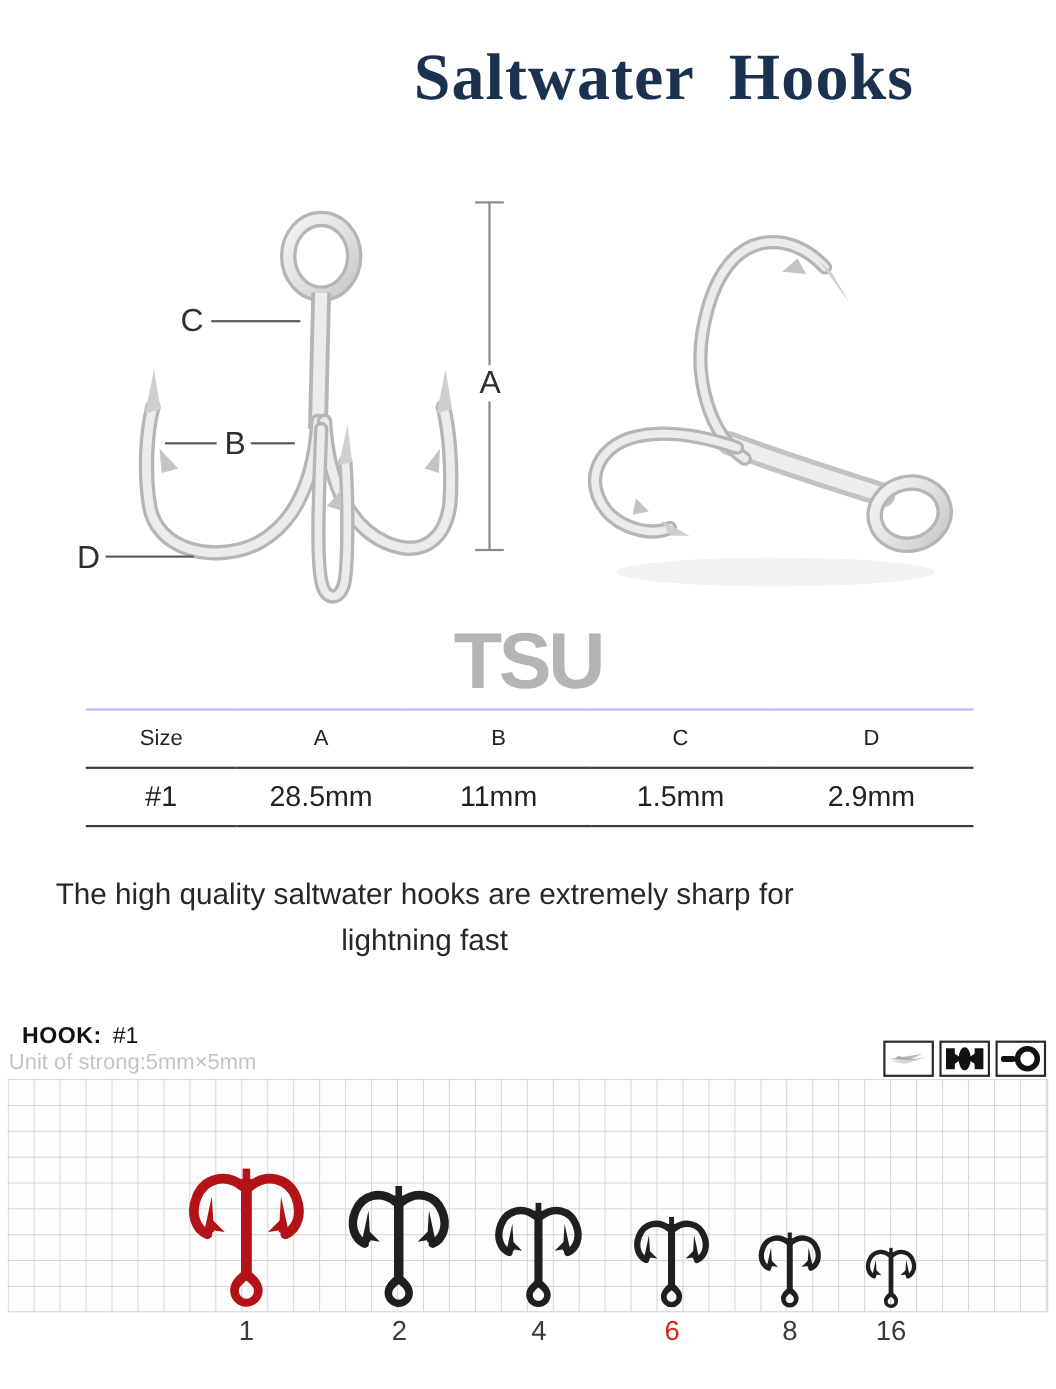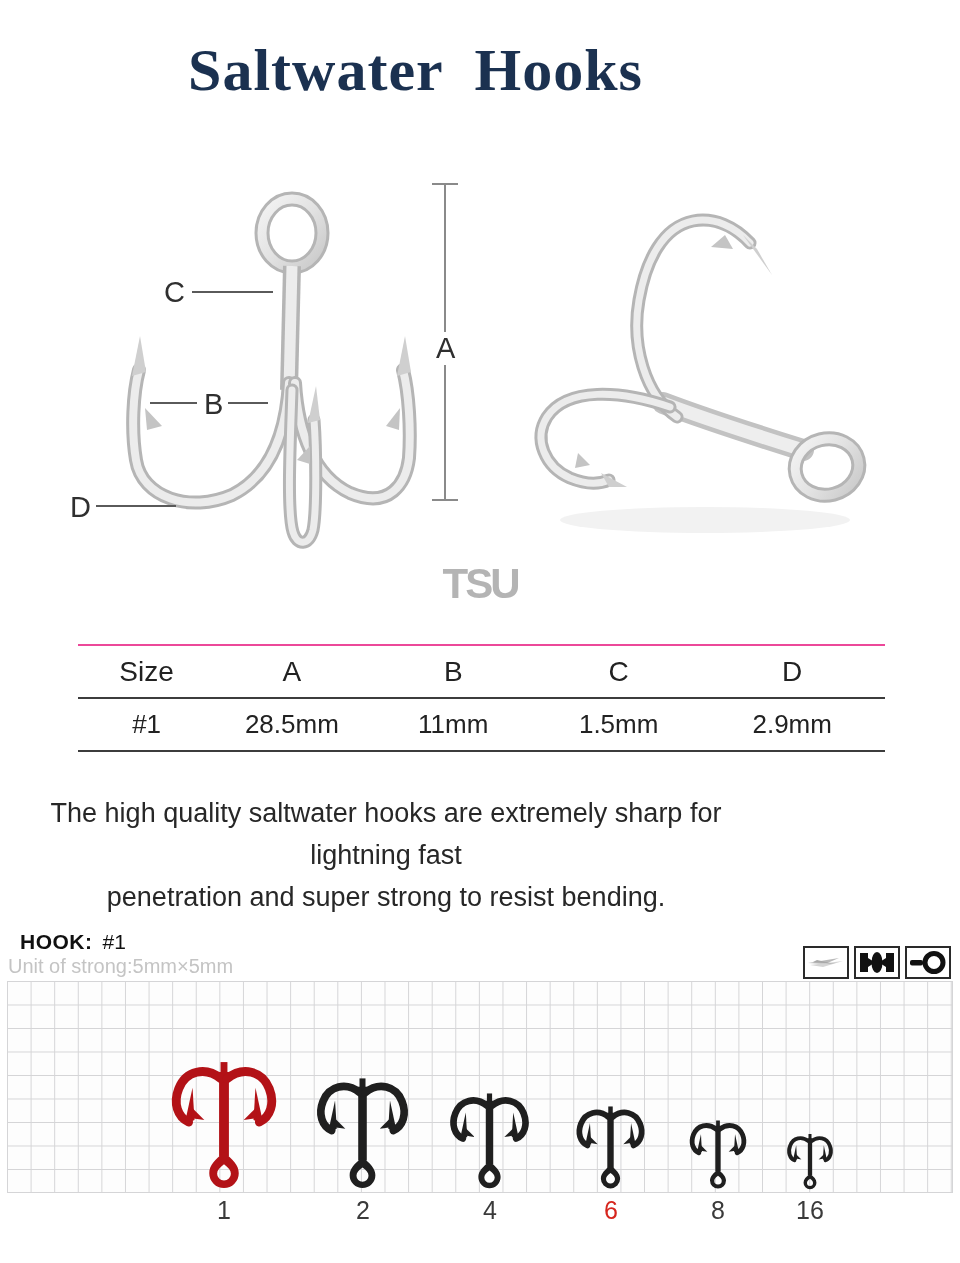--- a/index.html
+++ b/index.html
@@ -4,49 +4,49 @@
 <style>
   html,body{margin:0;padding:0;}
   body{
     width:960px;height:1263px;position:relative;background:#ffffff;
     font-family:"Liberation Sans",sans-serif;color:#2a2a2a;overflow:hidden;
   }
   .abs{position:absolute;}
 
   
   #page-title{
-    left:0;top:36px;width:831px;text-align:center;
+    left:0;top:36px;width:831px;text-align:right;
     font-family:"Liberation Serif","DejaVu Serif",serif;
     font-weight:700;font-size:60px;color:#1b3150;letter-spacing:1px;
     white-space:pre;
   }
 
   
   .dim-line{background:#5a5a5a;height:2px;}
   .dim-vline{background:#8a8a8a;width:2px;}
   .dim-cap{background:#8a8a8a;height:2px;}
   .dim-label{
     font-size:29px;color:#2f2f2f;font-weight:400;line-height:1;
     background:#fff;padding:2px 4px;
   }
 
   
   #watermark{
     left:0;top:560px;width:960px;text-align:center;
-    font-size:42px;font-weight:700;color:#b4b4b4;letter-spacing:-3px;
+    font-size:72px;font-weight:700;color:#b4b4b4;letter-spacing:-3px;
     font-family:"Liberation Sans",sans-serif;
   }
 
   
   #spec-table{left:78px;top:644px;width:807px;border-collapse:collapse;}
   #spec-table td{
     text-align:center;vertical-align:middle;height:49px;
     font-size:27px;color:#222;
   }
-  #spec-table tr.hdr td{border-top:2px solid #ec4899;border-bottom:2px solid #3c3c3c;font-size:28px;}
+  #spec-table tr.hdr td{border-top:2px solid #c4b5fd;border-bottom:2px solid #3c3c3c;font-size:20px;}
   #spec-table tr.row td{border-bottom:2px solid #3c3c3c;font-size:26px;}
   .col-size{width:17%;} .col-a{width:19%;} .col-b{width:21%;} .col-c{width:20%;} .col-d{width:23%;}
 
   
   #description{left:0;top:792px;width:772px;text-align:center;font-size:27px;color:#272727;line-height:42px;}
 
   
   #hook-line{left:20px;top:930px;font-size:21px;color:#101010;}
   #hook-label{font-weight:700;letter-spacing:0.5px;}
   #hook-value{font-weight:400;margin-left:10px;}
@@ -162,21 +162,20 @@
     <td>28.5mm</td>
     <td>11mm</td>
     <td>1.5mm</td>
     <td>2.9mm</td>
   </tr>
 </tbody>
   </table>
 
 <div class="abs" id="description">
   <div>The high quality saltwater hooks are extremely sharp for lightning fast</div>
-  <div>penetration and super strong to resist bending.</div>
 </div>
 
 <div class="abs" id="hook-line">
   <span id="hook-label">HOOK:</span><span id="hook-value">#1</span>
 </div>
 <div class="abs" id="unit-text">Unit of strong:5mm×5mm</div>
 
 <div class="abs icon-box" style="left:803px;top:946px;">
   <svg width="42" height="29" viewBox="0 0 42 29">
     <polygon points="3,15 34,10 20,16" fill="#b9b9b9"></polygon>

